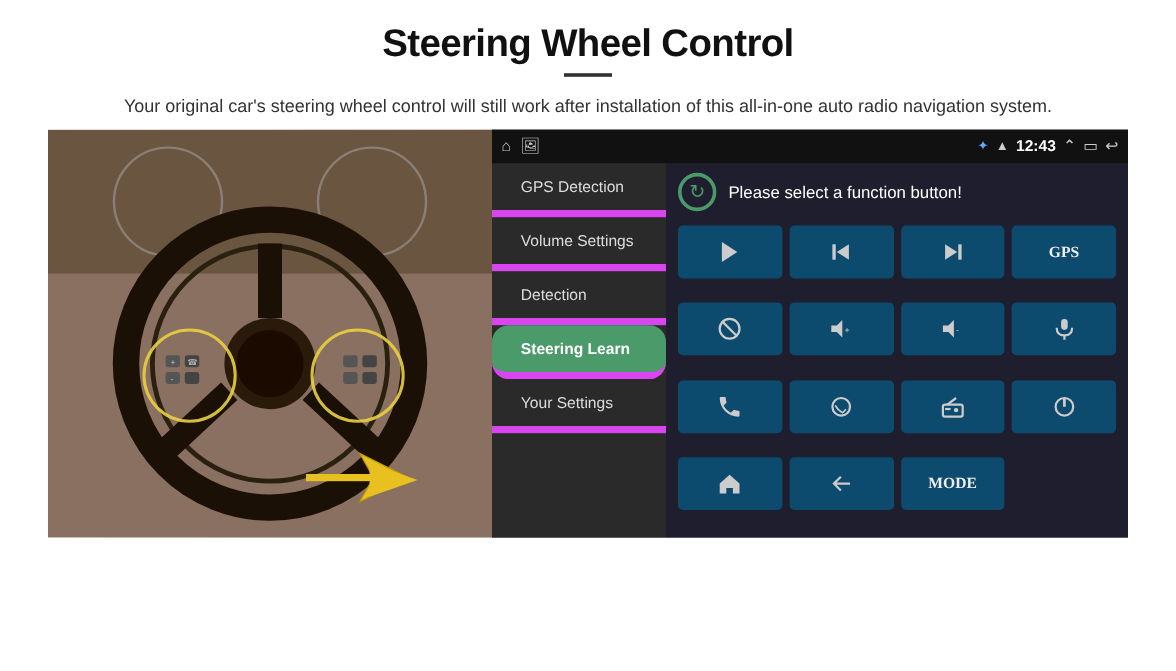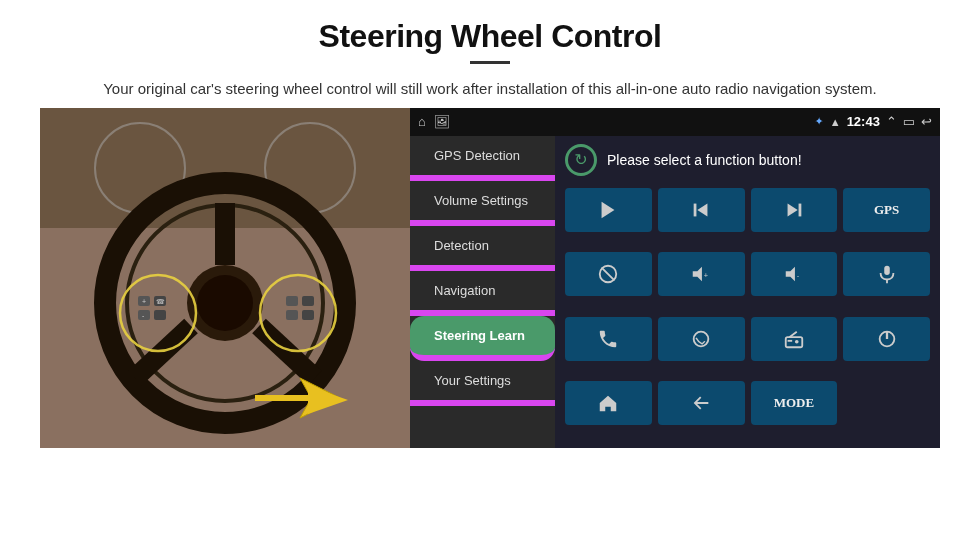--- a/index.html
+++ b/index.html
@@ -273,21 +273,20 @@
         </div>
       </div>
 
       <div class="screen-content">
 
         <div class="menu-panel">
 
           <div class="menu-item">GPS Detection</div>
           <div class="menu-item">Volume Settings</div>
           <div class="menu-item">Detection</div>
-          <div class="menu-item">Navigation</div>
           <div class="menu-item active">Steering Learn</div>
           <div class="menu-item">Your Settings</div>
         </div>
 
         <div class="control-panel">
           <div class="control-header">
             <div class="refresh-icon">↻</div>
             <span class="control-prompt">Please select a function button!</span>
           </div>
           <div class="control-grid">

